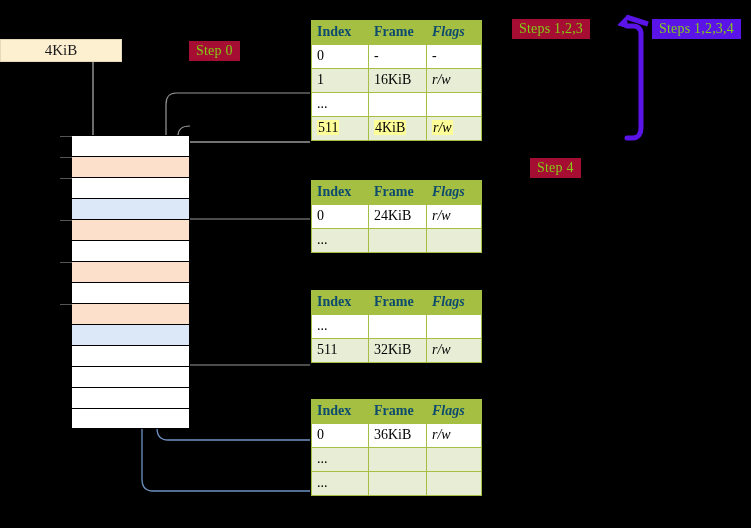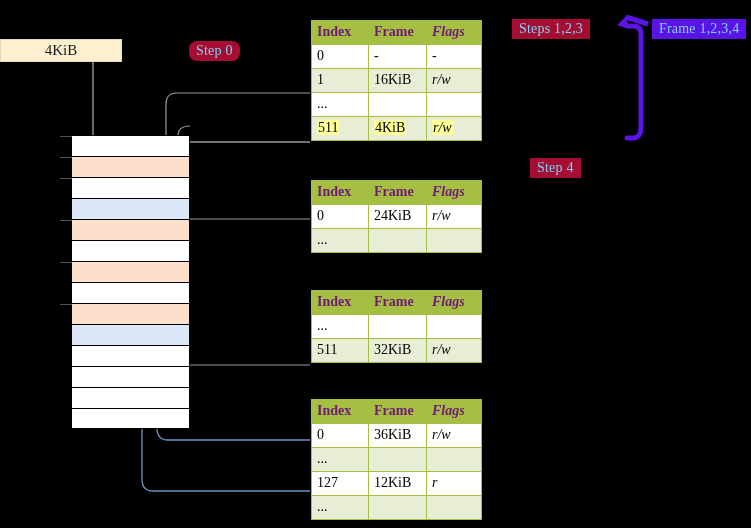--- a/index.html
+++ b/index.html
@@ -20,21 +20,21 @@
     border:1px solid #e6d9b8;
     color:#1a1a1a;
     font-size:15px;
     text-align:center;
     line-height:20px;
   }
 
   
   .badge{
     position:absolute;
-    color:#7dd3fc;
+    color:#84cc16;
     font-size:14px;
     line-height:17px;
     padding:1px 7px 2px 7px;
     white-space:nowrap;
     letter-spacing:.2px;
   }
   .badge.red{background:#a50d32;}
   .badge.blue{background:#5b14e8;}
 
   
@@ -58,21 +58,21 @@
     font-size:14px;
     padding:2px 5px 3px 5px;
     line-height:18px;
     text-align:left;
     vertical-align:middle;
     box-sizing:border-box;
     height:23px;
   }
   .ptable th{
     background:#a4bf41;
-    color:#701a75;
+    color:#0c4a6e;
     font-weight:bold;
     border-color:#a4bf41;
     font-size:14px;
   }
   .ptable tr.alt td{background:#e8eed6;}
   .ptable tr td{background:#ffffff;}
   .ptable tr.alt td{background:#e8eed6;}
   .c-index{width:57px;}
   .c-frame{width:58px;}
   .c-flags{width:55px;font-style:italic;}
@@ -139,30 +139,30 @@
       <path d="M627,138 L633,138 C638,138 641,134 641,128 L641,34
                C641,29 638,26 633,26 L627,26" fill="none" stroke="#5b14e8" stroke-width="5" stroke-linecap="round" stroke-linejoin="round"></path>
       <path d="M648,24 L626,17" fill="none" stroke="#5b14e8" stroke-width="5" marker-end="url(#ahPurple)"></path>
     </g>
   </svg>
 
   <div class="banner" style="left:0px;top:39px;width:120px;height:21px;">
     <span>4KiB</span>
   </div>
 
-  <div class="badge red" style="left:189px;top:41px;border-radius:8px;">
+  <div class="badge red" style="left:189px;top:41px;">
     <span>Step 0</span>
   </div>
 
   <div class="badge red" style="left:512px;top:19px;">
     <span>Steps 1,2,3</span>
   </div>
 
   <div class="badge blue" style="left:652px;top:19px;">
-    <span>Frame 1,2,3,4</span>
+    <span>Steps 1,2,3,4</span>
   </div>
 
   <div class="badge red" style="left:522px;top:158px;margin-left:8px;">
     <span>Step 4</span>
   </div>
 
   <div class="memcol" id="memcol">
       <div class="memrow" style="top: 0px;">
         <span class="tick" style="top: 0px;"></span>
       </div>
@@ -276,25 +276,20 @@
         <tr>
           <td class="c-index">0</td>
           <td class="c-frame">36KiB</td>
           <td class="c-flags">r/w</td>
         </tr>
         <tr class="alt">
           <td class="c-index">...</td>
           <td class="c-frame"></td>
           <td class="c-flags"></td>
         </tr>
-        <tr>
-          <td class="c-index">127</td>
-          <td class="c-frame">12KiB</td>
-          <td class="c-flags">r</td>
-        </tr>
         <tr class="alt">
           <td class="c-index">...</td>
           <td class="c-frame"></td>
           <td class="c-flags"></td>
         </tr>
       </tbody>
     </table>
 
 </div>
 

